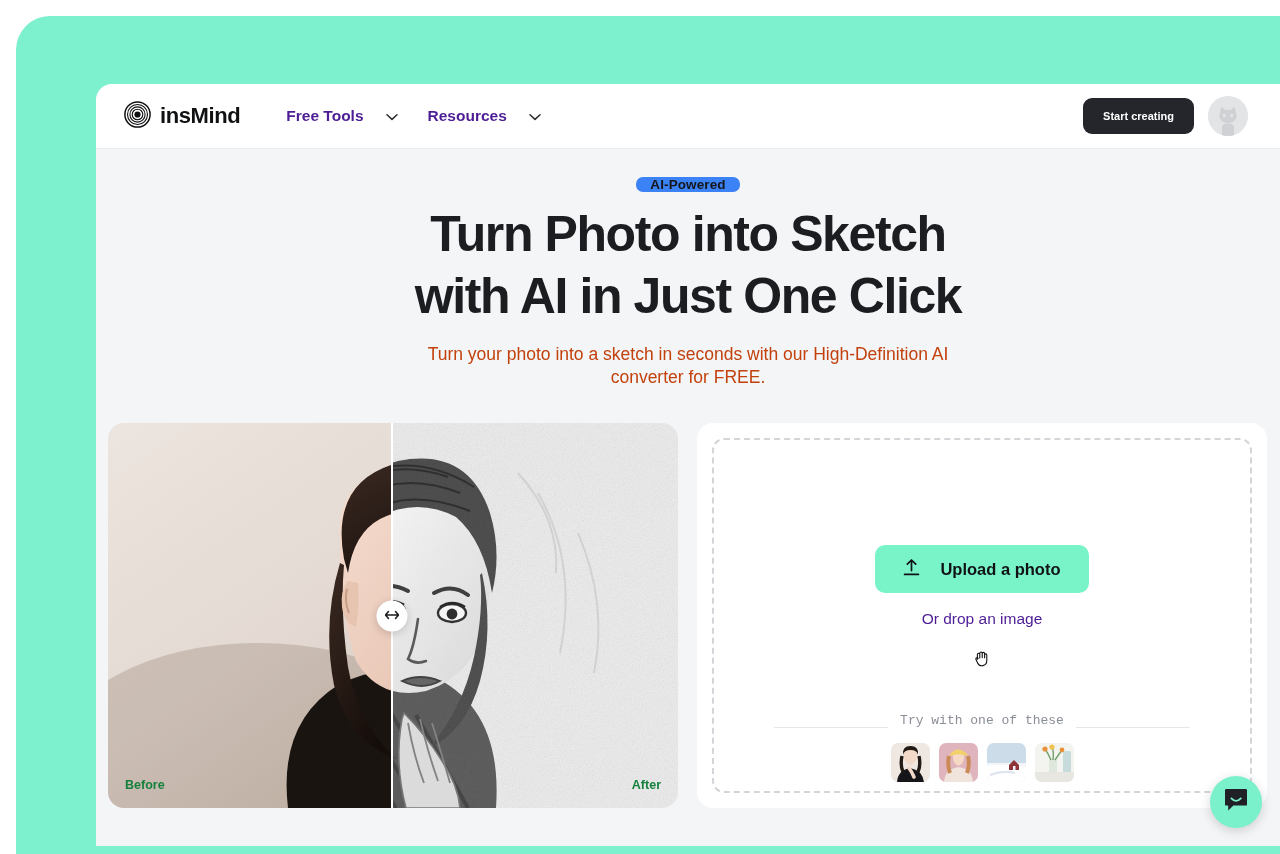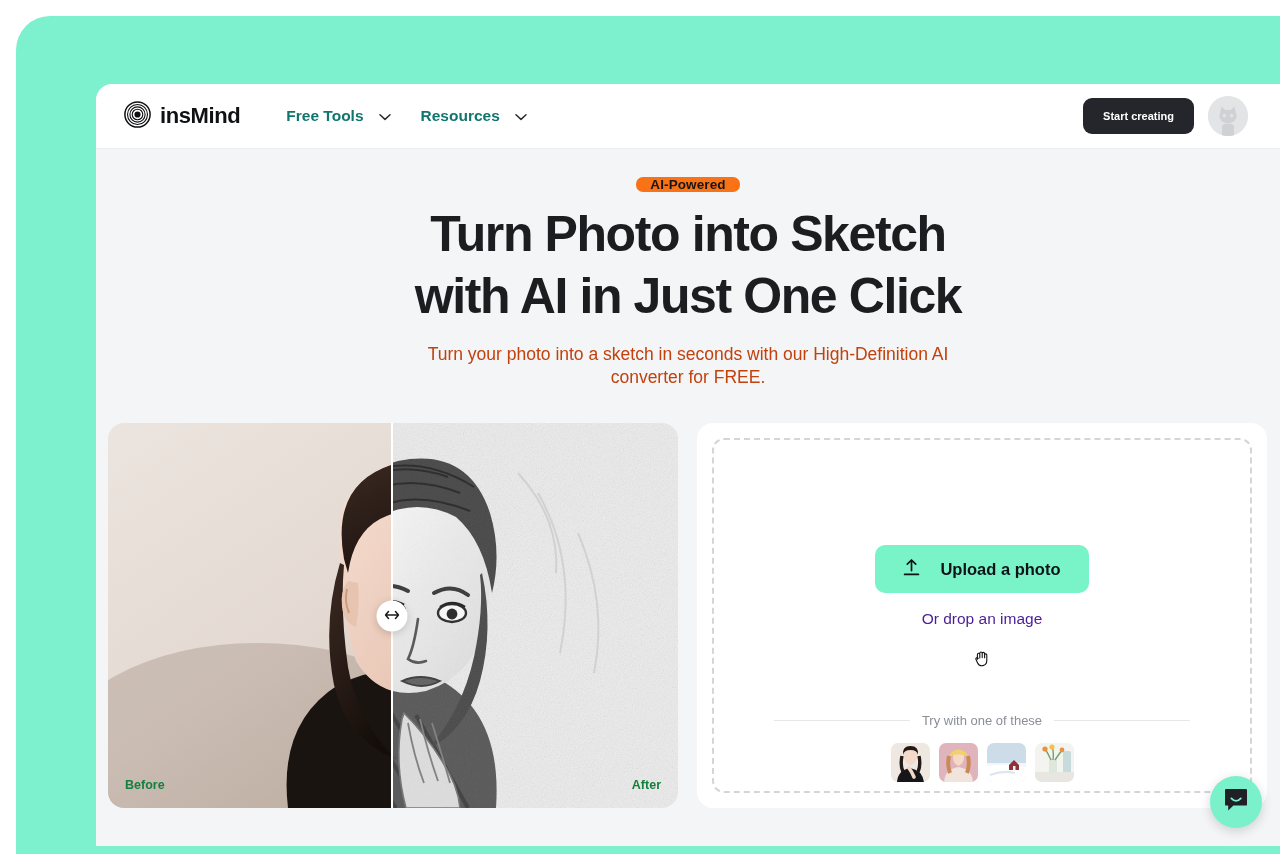--- a/index.html
+++ b/index.html
@@ -69,24 +69,24 @@
 
   .main-nav {
     display: flex;
     align-items: center;
     gap: 30px;
     margin-left: 46px;
   }
   .nav-item {
     display: flex;
     align-items: center;
-    gap: 15px;
+    gap: 22px;
     font-size: 15.5px;
     font-weight: 700;
-    color: #0f766e;
+    color: #4c1d95;
     cursor: pointer;
     white-space: nowrap;
     justify-content: center;
   }
   .chev { display: block; }
 
   .header-right {
     margin-left: auto;
     display: flex;
     align-items: center;
@@ -114,21 +114,21 @@
     position: relative;
   }
 
   
   .hero {
     padding-top: 26px;
     text-align: center;
   }
   .badge {
     display: inline-block;
-    background: #f97316;
+    background: #3b82f6;
     color: #14161a;
     font-size: 13.5px;
     font-weight: 700;
     padding: 0 14px;
     border-radius: 7px;
     letter-spacing: 0.1px;
   }
   .headline {
     margin-top: 16px;
     font-size: 50px;
@@ -262,24 +262,25 @@
     width: 18px;
     height: 20px;
   }
 
   .try-row {
     position: absolute;
     left: 0;
     right: 0;
     bottom: 63px;
     display: flex;
-    align-items: center;
+    align-items: flex-end;
     justify-content: center;
     gap: 12px;
     padding: 0 60px;
+    font-family: Liberation Mono, monospace;
   }
   .try-rule { flex: 1; height: 1px; background: #e6e7ea; }
   .try-label {
     font-size: 13px;
     color: #8a8e96;
     white-space: nowrap;
   }
 
   .thumb-row {
     position: absolute;

